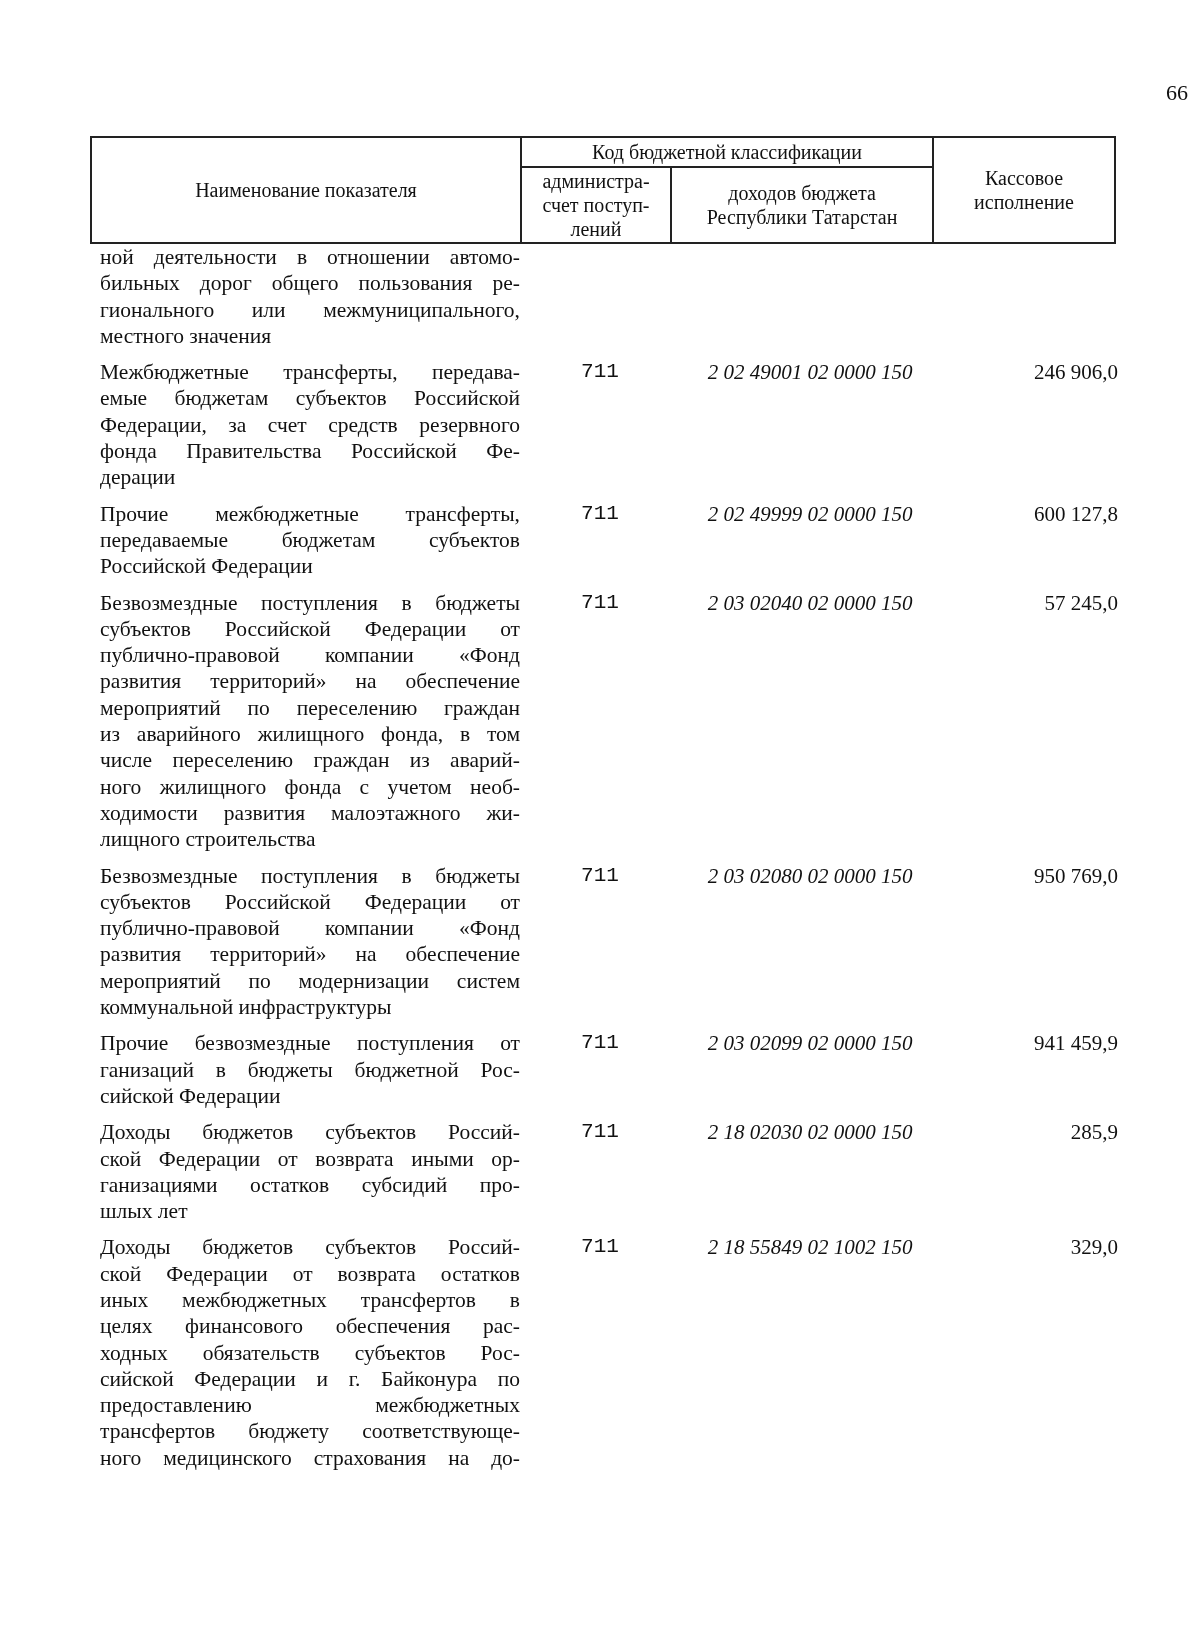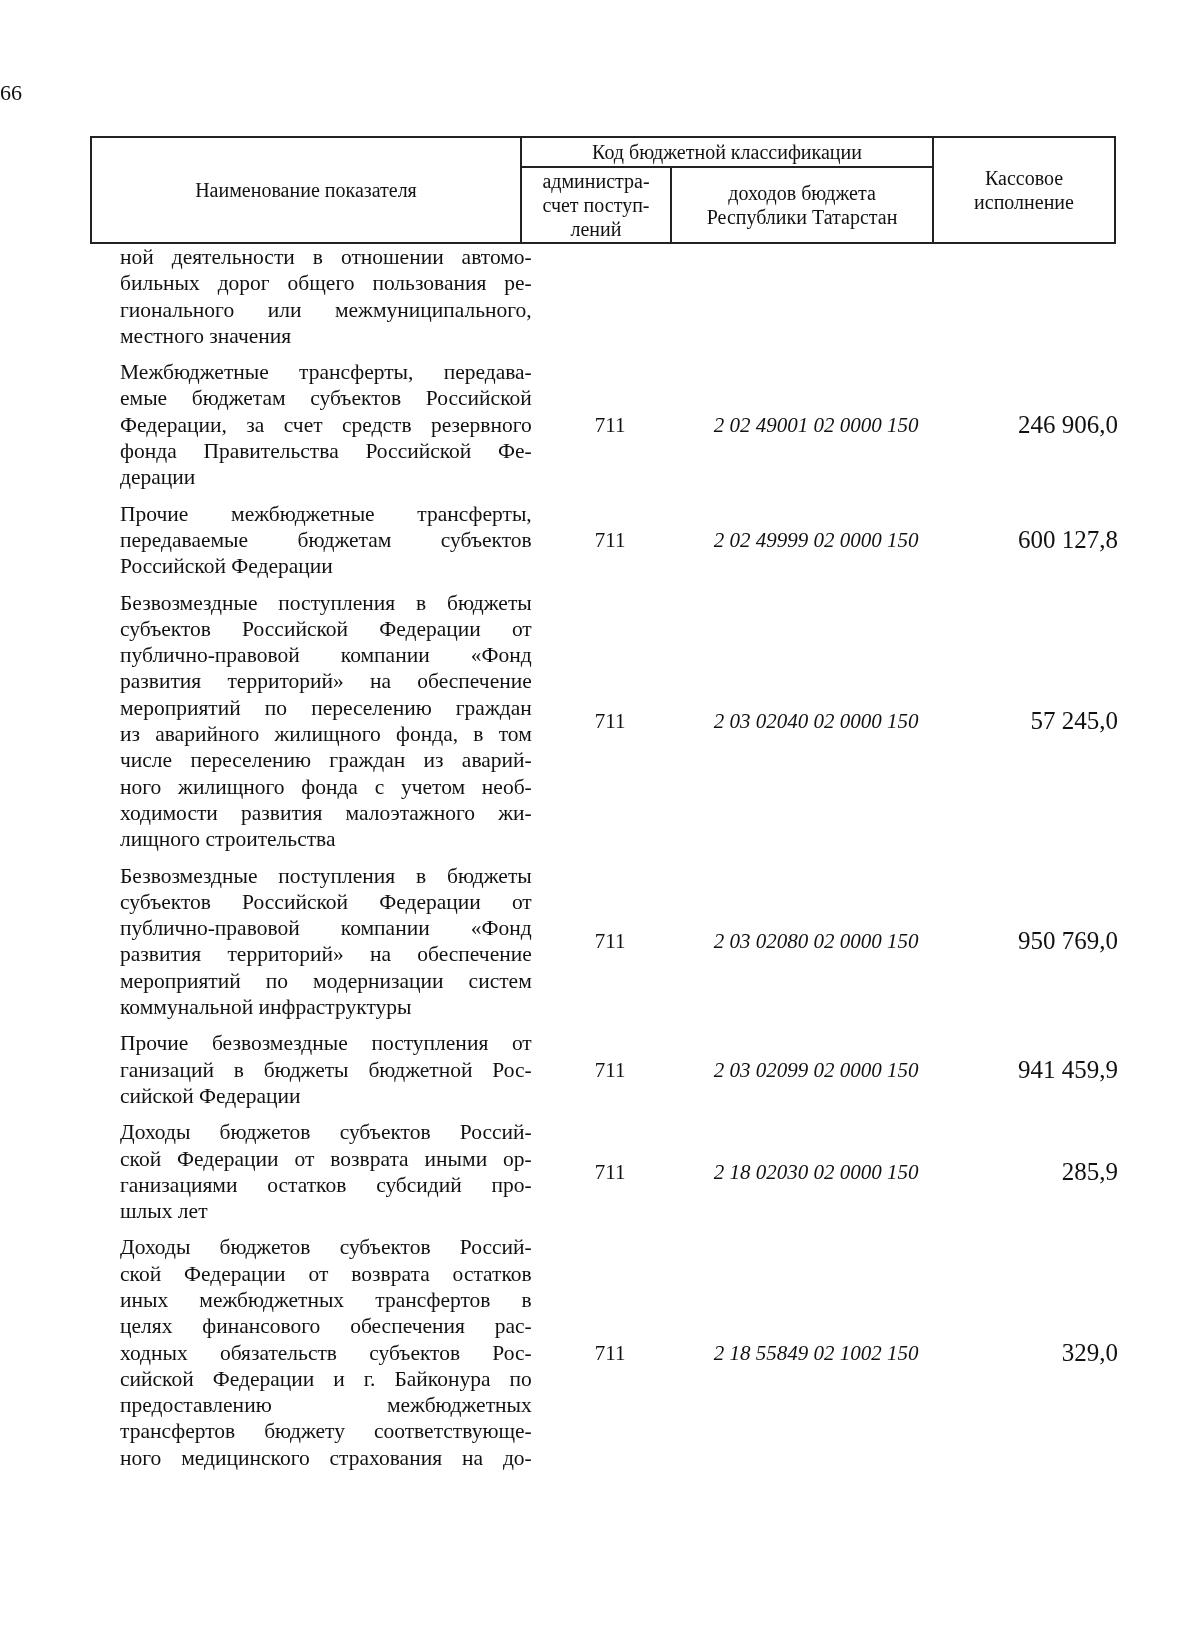--- a/index.html
+++ b/index.html
@@ -1,44 +1,44 @@
 <!DOCTYPE html>
 <html><head>
   <meta charset="utf-8">
   <style>
     html, body { margin: 0; padding: 0; background: #ffffff; }
     body {
       width: 1200px; height: 1629px; position: relative; overflow: hidden;
       font-family: "Liberation Serif", "DejaVu Serif", serif; color: #111;
     }
     .page-number {
-      position: absolute; top: 80px; left: 0; width: 1188px; text-align: left;
+      position: absolute; top: 80px; left: 0; width: 1188px; text-align: right;
       font-size: 22px;
     }
     table.head {
       position: absolute; top: 136px; left: 90px; width: 1024px;
       border-collapse: collapse; table-layout: fixed;
       font-size: 20px; line-height: 24px;
     }
     table.head td {
       border: 2px solid #222; text-align: center; vertical-align: middle; padding: 1px 4px;
     }
     .body-rows {
       position: absolute; top: 244px; left: 100px; width: 1018px;
     }
-    .row { display: flex; align-items: center; margin-bottom: 10px; margin-left: 20px; }
+    .row { display: flex; align-items: flex-start; margin-bottom: 10px; }
     .name {
       width: 420px; font-size: 21.5px; line-height: 26.3px; text-align: justify;
       hyphens: none;
     }
     .name .line { display: block; text-align: justify; text-align-last: justify; }
     .name .line.last { text-align-last: left; }
-    .admin { width: 160px; text-align: center; font-size: 21px; line-height: 26.3px; }
+    .admin { width: 160px; text-align: center; font-size: 21px; line-height: 26.3px; font-family: Liberation Mono, monospace; }
     .code { width: 260px; text-align: center; font-size: 21px; line-height: 26.3px; font-style: italic; }
-    .amount { width: 178px; text-align: right; font-size: 25px; line-height: 26.3px; }
+    .amount { width: 178px; text-align: right; font-size: 21px; line-height: 26.3px; }
   </style>
 </head>
 <body>
 
 <div class="page-number">66</div>
 
 <table class="head">
   <colgroup>
     <col style="width:430px">
       <col style="width:150px">

